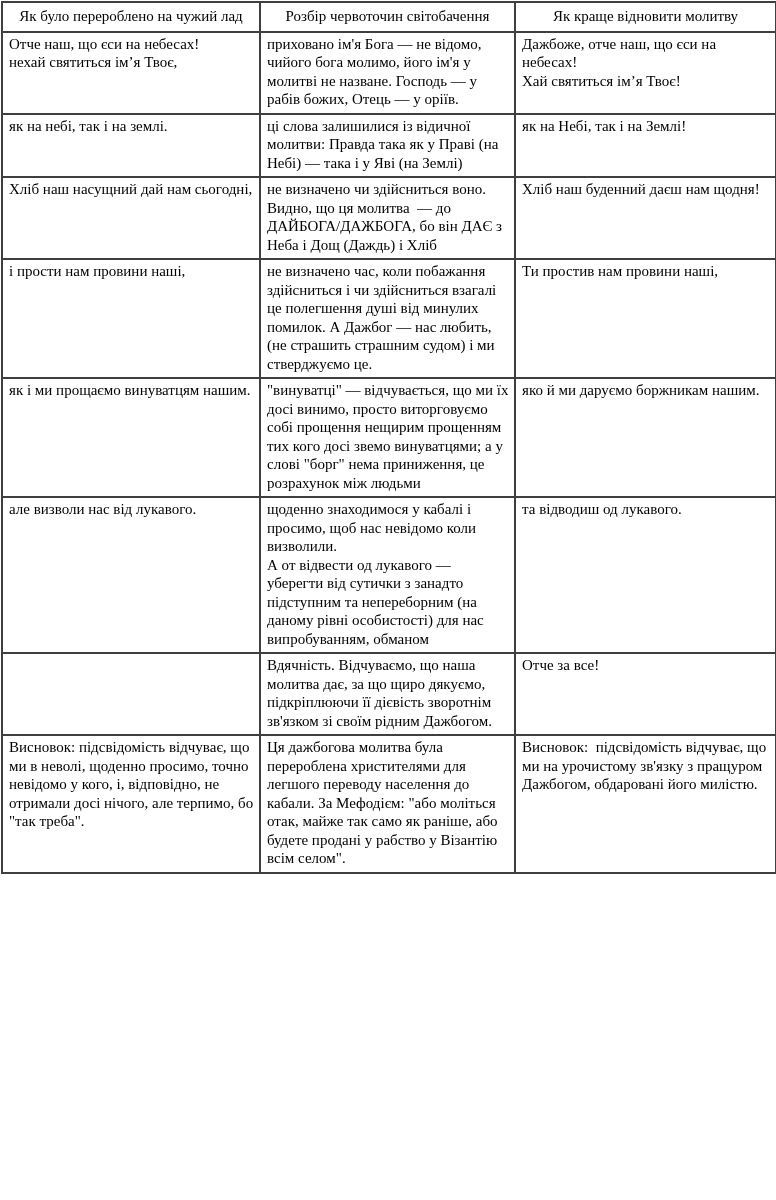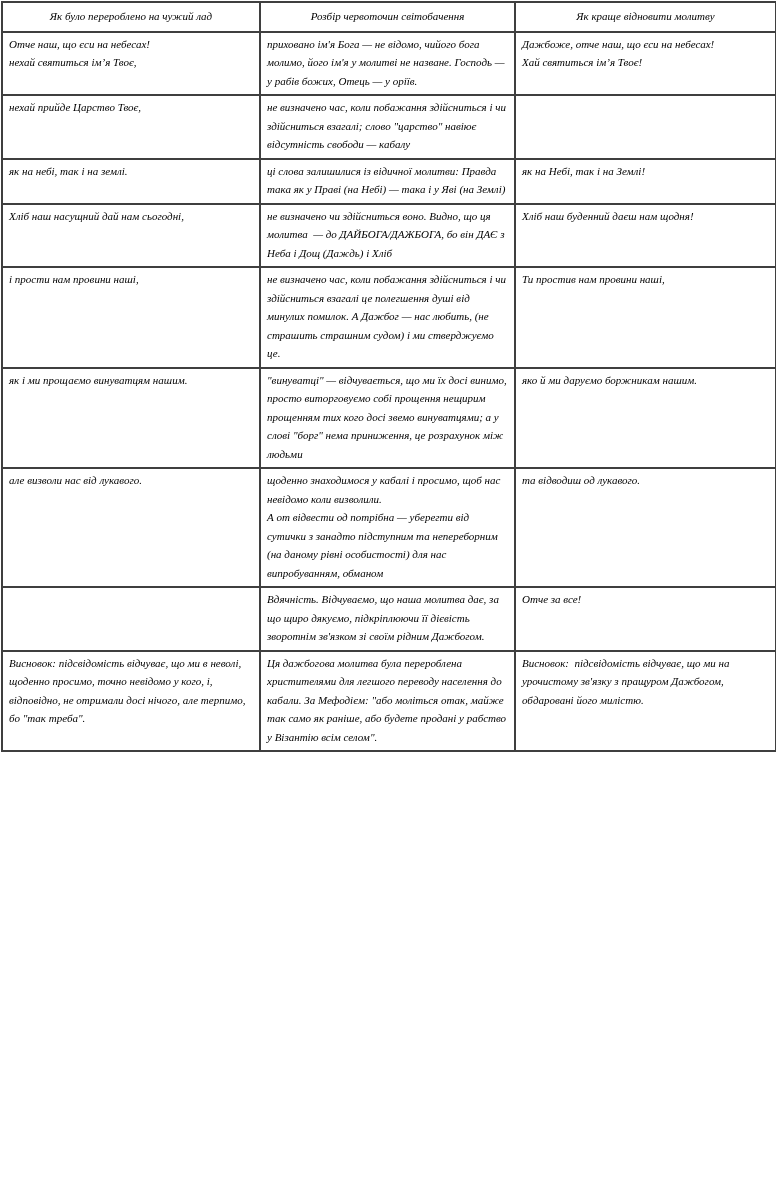--- a/index.html
+++ b/index.html
@@ -18,29 +18,28 @@
     border-collapse: collapse;
     table-layout: fixed;
     background: #ffffff;
   }
   table.prayer-table col.c1 { width: 258px; }
   table.prayer-table col.c2 { width: 255px; }
   table.prayer-table col.c3 { width: 261px; }
   table.prayer-table th,
   table.prayer-table td {
     border: 2px solid #3f3f3f;
-    font-size: 11px;
+    font-size: 15px;
     line-height: 18.5px;
     font-weight: normal;
     vertical-align: top;
     text-align: left;
     padding: 2px 5px 4px 6px;
     white-space: pre-wrap;
     overflow-wrap: break-word;
-    font-style: italic;
   }
   table.prayer-table th {
     text-align: center;
     padding: 4px 4px 5px 4px;
   }
 </style>
 </head>
 <body>
 
 <table class="prayer-table">
@@ -58,25 +57,20 @@
   </thead>
   <tbody>
       <tr>
         <td>Отче наш, що єси на небесах!
 нехай святиться ім’я Твоє,</td>
         <td>приховано ім'я Бога — не відомо, чийого бога молимо, його ім'я у молитві не назване. Господь — у рабів божих, Отець — у оріїв.</td>
         <td>Дажбоже, отче наш, що єси на небесах!
 Хай святиться ім’я Твоє!</td>
       </tr>
       <tr>
-        <td>нехай прийде Царство Твоє,</td>
-        <td>не визначено час, коли побажання здійсниться і чи здійсниться взагалі; слово "царство" навіює відсутність свободи — кабалу</td>
-        <td></td>
-      </tr>
-      <tr>
         <td>як на небі, так і на землі.</td>
         <td>ці слова залишилися із відичної молитви: Правда така як у Праві (на Небі) — така і у Яві (на Землі)</td>
         <td>як на Небі, так і на Землі!</td>
       </tr>
       <tr>
         <td>Хліб наш насущний дай нам сьогодні,</td>
         <td>не визначено чи здійсниться воно. Видно, що ця молитва  — до ДАЙБОГА/ДАЖБОГА, бо він ДАЄ з Неба і Дощ (Даждь) і Хліб</td>
         <td>Хліб наш буденний даєш нам щодня!</td>
       </tr>
       <tr>
@@ -85,21 +79,21 @@
         <td>Ти простив нам провини наші,</td>
       </tr>
       <tr>
         <td>як і ми прощаємо винуватцям нашим.</td>
         <td>"винуватці" — відчувається, що ми їх досі винимо, просто виторговуємо собі прощення нещирим прощенням тих кого досі звемо винуватцями; а у слові "борг" нема приниження, це розрахунок між людьми</td>
         <td>яко й ми даруємо боржникам нашим.</td>
       </tr>
       <tr>
         <td>але визволи нас від лукавого.</td>
         <td>щоденно знаходимося у кабалі і просимо, щоб нас невідомо коли визволили.
-А от відвести од потрібна — уберегти від сутички з занадто підступним та непереборним (на даному рівні особистості) для нас випробуванням, обманом</td>
+А от відвести од лукавого — уберегти від сутички з занадто підступним та непереборним (на даному рівні особистості) для нас випробуванням, обманом</td>
         <td>та відводиш од лукавого.</td>
       </tr>
       <tr>
         <td></td>
         <td>Вдячність. Відчуваємо, що наша молитва дає, за що щиро дякуємо, підкріплюючи її дієвість зворотнім зв'язком зі своїм рідним Дажбогом.</td>
         <td>Отче за все!</td>
       </tr>
       <tr>
         <td>Висновок: підсвідомість відчуває, що ми в неволі, щоденно просимо, точно невідомо у кого, і, відповідно, не отримали досі нічого, але терпимо, бо "так треба".</td>
         <td>Ця дажбогова молитва була перероблена христителями для легшого переводу населення до кабали. За Мефодієм: "або моліться отак, майже так само як раніше, або будете продані у рабство у Візантію всім селом".</td>

